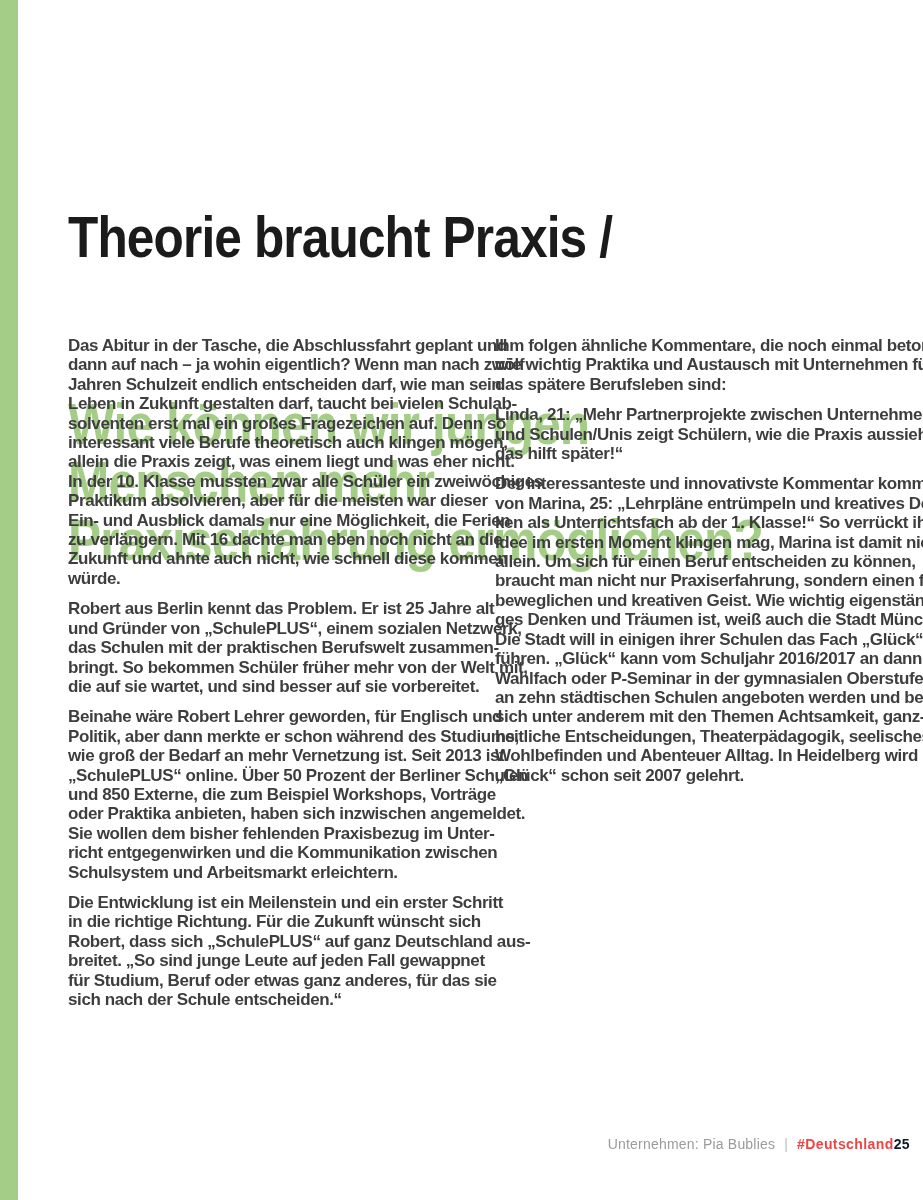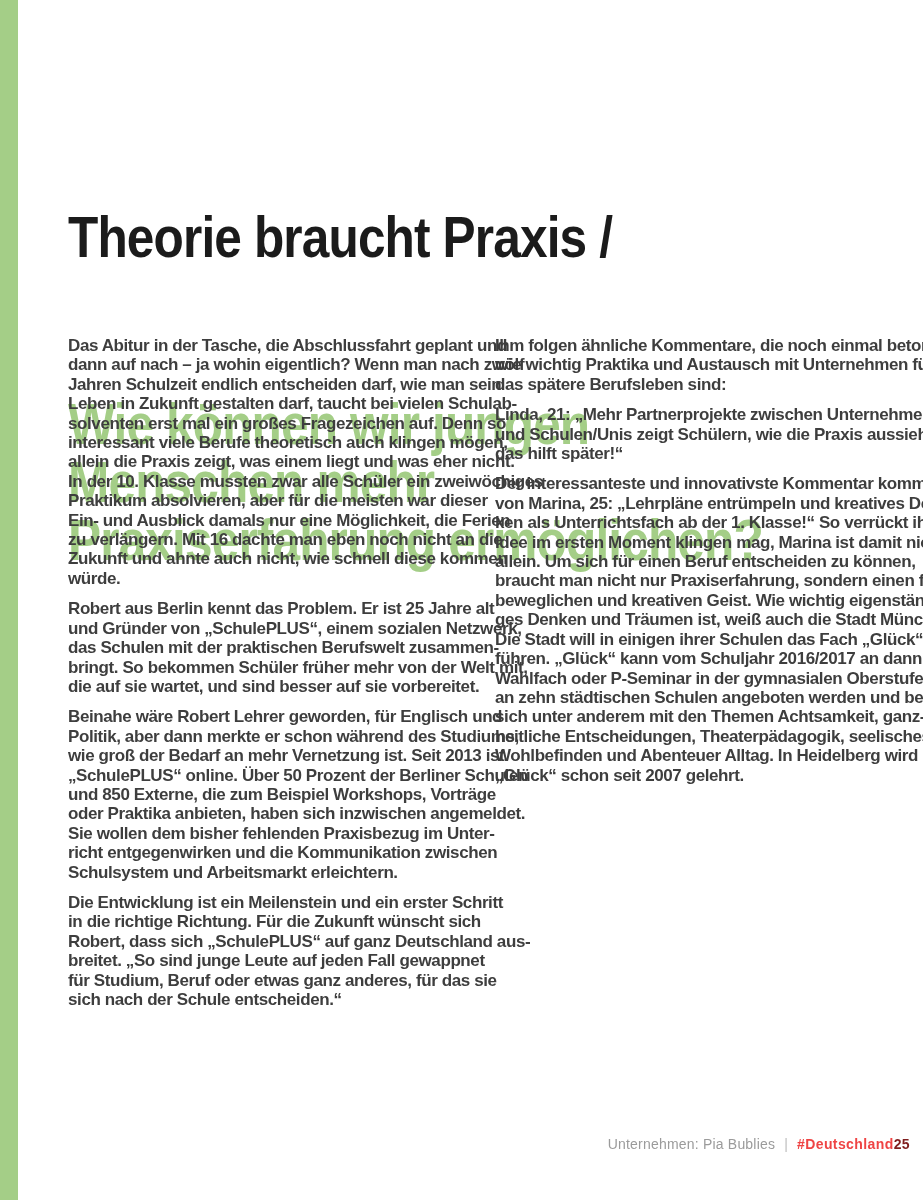--- a/index.html
+++ b/index.html
@@ -53,21 +53,21 @@
   
   .footer {
     position: absolute; top: 1136px; right: 13px;
     font-size: 14px;
     color: #9b9b9b;
     letter-spacing: 0.2px;
     white-space: nowrap;
   }
   .footer .sep { margin: 0 9px; color: #bdbdbd; }
   .footer .tag { color: #ef4444; font-weight: 600; letter-spacing: 0.4px; }
-  .footer .tagnum { color: #7f1d1d; font-weight: 800; letter-spacing: 0.4px; }
+  .footer .tagnum { color: #0f172a; font-weight: 800; letter-spacing: 0.4px; }
 </style>
 </head>
 <body>
 
 <div class="accent-bar"></div>
 
 <h1 class="headline">
   <div class="hl-black">Theorie braucht Praxis /</div>
   <div class="hl-green">Wie können wir jungen
 Menschen mehr

